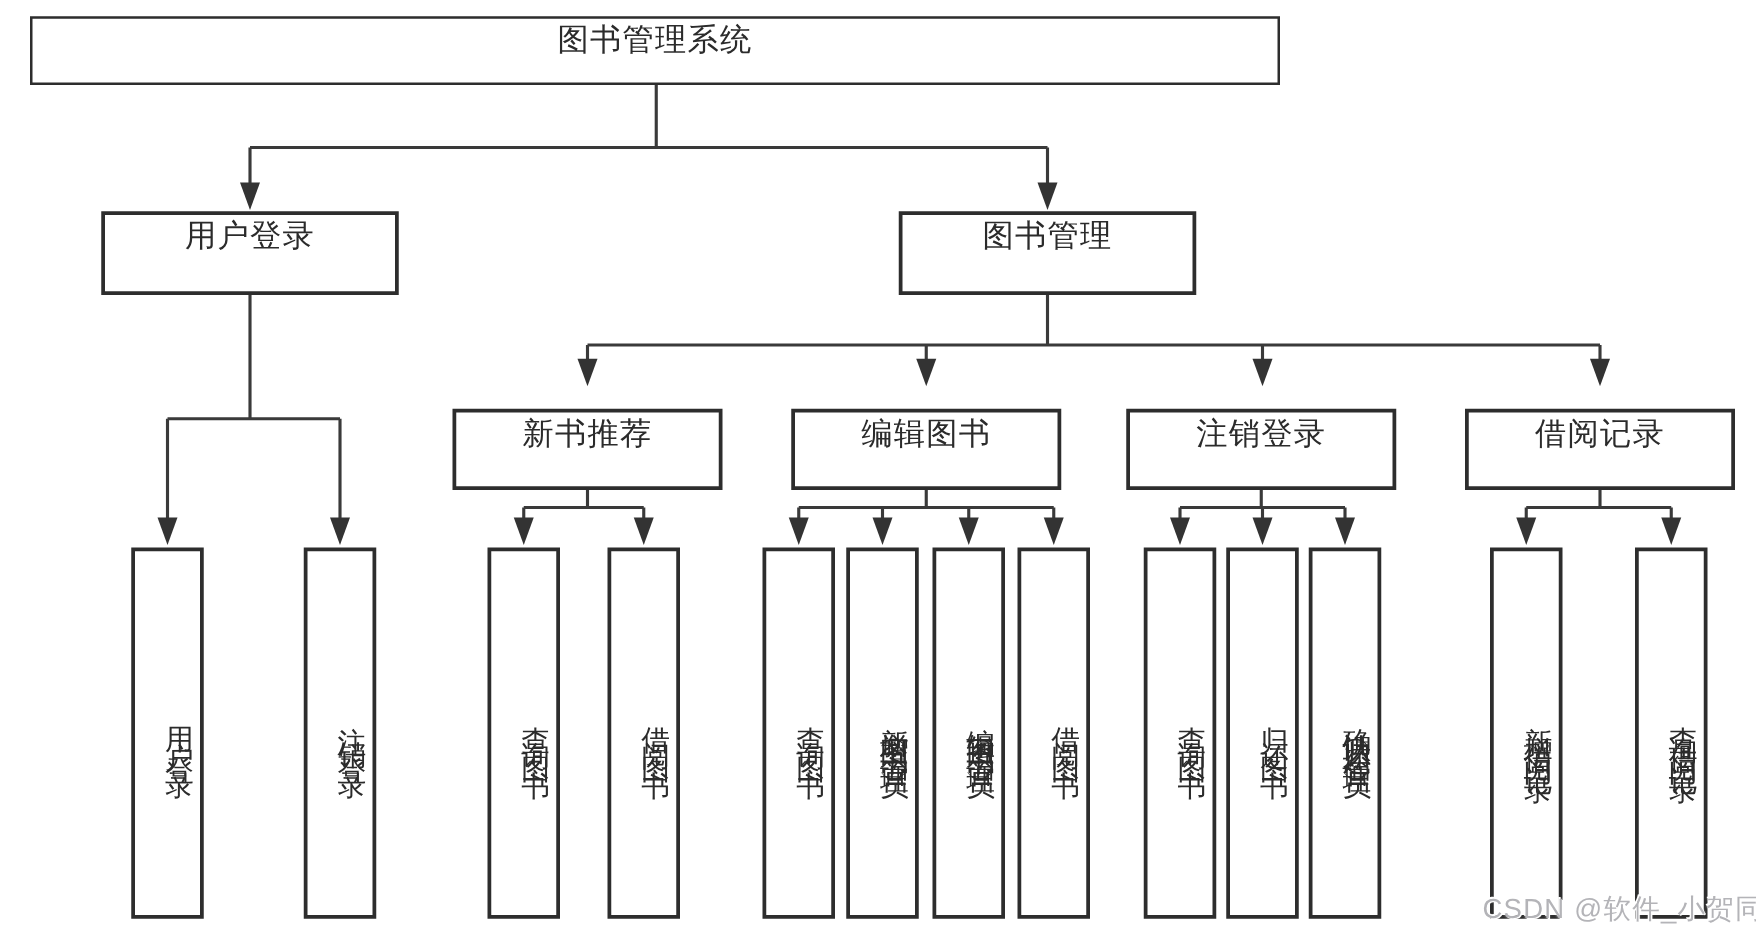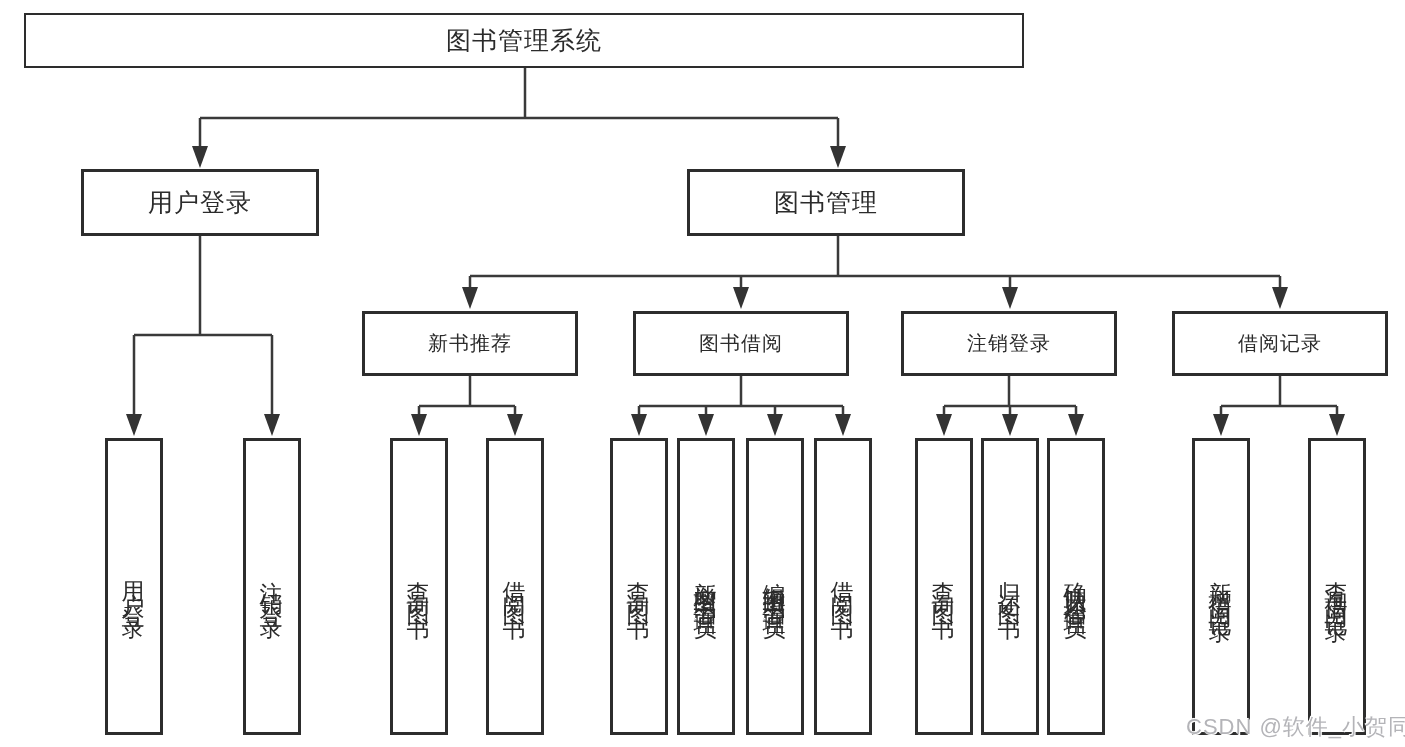--- a/index.html
+++ b/index.html
@@ -4,27 +4,27 @@
 <style>
   html,body { margin:0; padding:0; background:#fff; }
   .canvas {
     position:relative; width:1405px; height:747px; background:#ffffff;
     font-family:"Liberation Sans","DejaVu Sans",sans-serif; overflow:hidden;
   }
   .wires { position:absolute; left:0; top:0; }
   .node {
     position:absolute; box-sizing:border-box; background:#ffffff;
     border:3px solid #2d2d2d; color:#2b2b2b;
-    display:flex; align-items:center; justify-content:center;
+    display:flex; justify-content:center;
     white-space:nowrap;
   }
   .node .lbl { display:block; }
   .root { border-width:2px; font-size:25px; letter-spacing:1px; }
   .h2   { font-size:25px; letter-spacing:1px; }
-  .h3   { font-size:20px; letter-spacing:1px; }
+  .h3   { font-size:25px; letter-spacing:1px;margin-top:16px; }
   .v    { writing-mode:vertical-rl; text-orientation:mixed; font-size:23px; }
   .ls-s { letter-spacing:12px; }
   .ls-m { letter-spacing:8px; }
   .ls-l { letter-spacing:5px; }
   .watermark {
     position:absolute; left:1186px; top:712px;
     font-size:22px; color:#b4b4b8; letter-spacing:1px; white-space:nowrap;
     text-shadow:0 0 2px #ffffff, 1px 1px 0 #ffffff, -1px -1px 0 #ffffff;
   }
 </style>
@@ -66,29 +66,29 @@
     </g>
   </svg>
 
   <div class="node root" style="left:24px;top:13px;width:1000px;height:55px">
     <span class="lbl">图书管理系统</span>
   </div>
 
   <div class="node h2" style="left:81px;top:169px;width:238px;height:67px">
     <span class="lbl">用户登录</span>
   </div>
-  <div class="node h2" style="left:687px;top:169px;width:278px;height:67px">
+  <div class="node h2" style="left:719px;top:169px;width:238px;height:67px">
     <span class="lbl">图书管理</span>
   </div>
 
   <div class="node h3" style="left:362px;top:311px;width:216px;height:65px">
     <span class="lbl">新书推荐</span>
   </div>
   <div class="node h3" style="left:633px;top:311px;width:216px;height:65px">
-    <span class="lbl">图书借阅</span>
+    <span class="lbl">编辑图书</span>
   </div>
   <div class="node h3" style="left:901px;top:311px;width:216px;height:65px">
     <span class="lbl">注销登录</span>
   </div>
   <div class="node h3" style="left:1172px;top:311px;width:216px;height:65px">
     <span class="lbl">借阅记录</span>
   </div>
 
   <div class="node v ls-s" style="left:105px;top:438px;width:58px;height:297px">
     <span class="lbl">用户登录</span>

